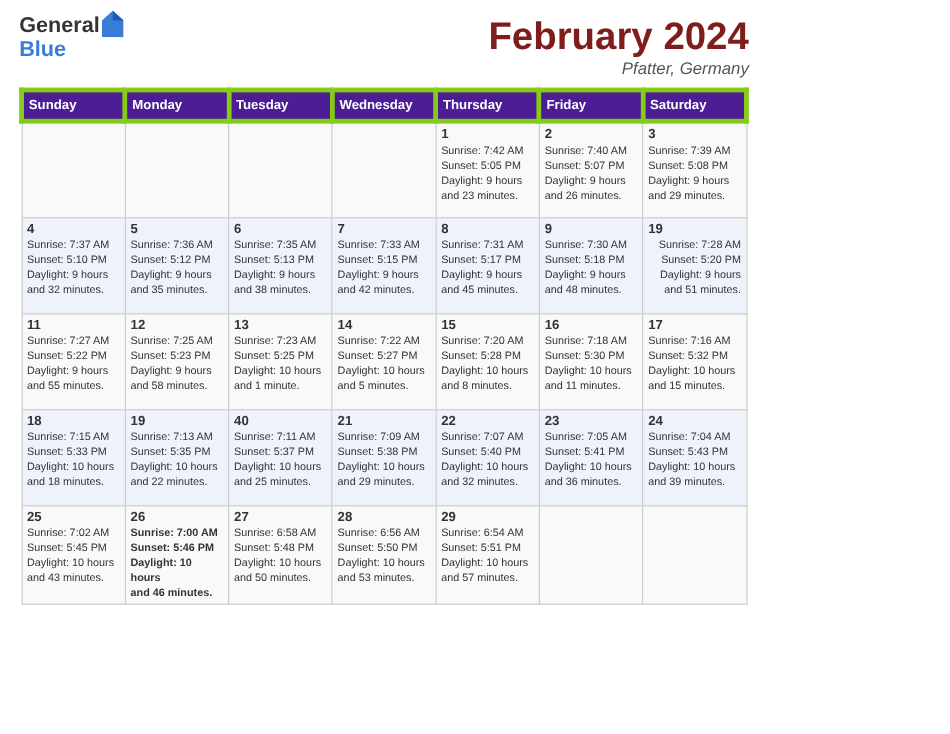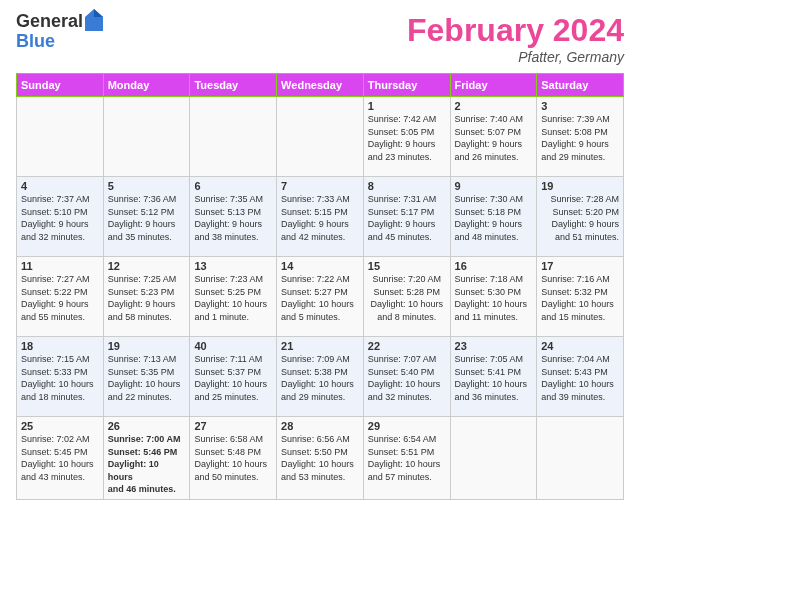--- a/index.html
+++ b/index.html
@@ -45,40 +45,40 @@
       height: 22px;
       margin-left: 2px;
       margin-top: -4px;
     }
     .title-block {
       text-align: right;
     }
     .month-title {
       font-size: 32px;
       font-weight: bold;
-      color: #ec4899;
+      color: #7f1d1d;
     }
     .subtitle {
       font-size: 14px;
       color: #555;
       font-style: italic;
     }
     table {
       width: 100%;
       border-collapse: collapse;
       table-layout: fixed;
     }
     thead tr th {
-      background-color: #d946ef;
+      background-color: #4c1d95;
       color: #fff;
       font-size: 11px;
       font-weight: bold;
       padding: 5px 4px;
       text-align: left;
-      border: 1px solid #84cc16;
+      border: 4px solid #84cc16;
     }
     tbody tr td {
       border: 1px solid #ccc;
       vertical-align: top;
       padding: 3px 4px;
       font-size: 9.5px;
       color: #333;
       height: 80px;
     }
     tbody tr:nth-child(odd) td {
@@ -238,21 +238,21 @@
           </td>
           <td>
             <span class="day-num">14</span>
             <div class="day-info" style="white-space: pre-line;">Sunrise: 7:22 AM
 Sunset: 5:27 PM
 Daylight: 10 hours
 and 5 minutes.</div>
           </td>
           <td>
             <span class="day-num">15</span>
-            <div class="day-info" style="white-space: pre-line; text-align: center;">Sunrise: 7:20 AM
+            <div class="day-info" style="white-space: pre-line;">Sunrise: 7:20 AM
 Sunset: 5:28 PM
 Daylight: 10 hours
 and 8 minutes.</div>
           </td>
           <td>
             <span class="day-num">16</span>
             <div class="day-info" style="white-space: pre-line;">Sunrise: 7:18 AM
 Sunset: 5:30 PM
 Daylight: 10 hours
 and 11 minutes.</div>

